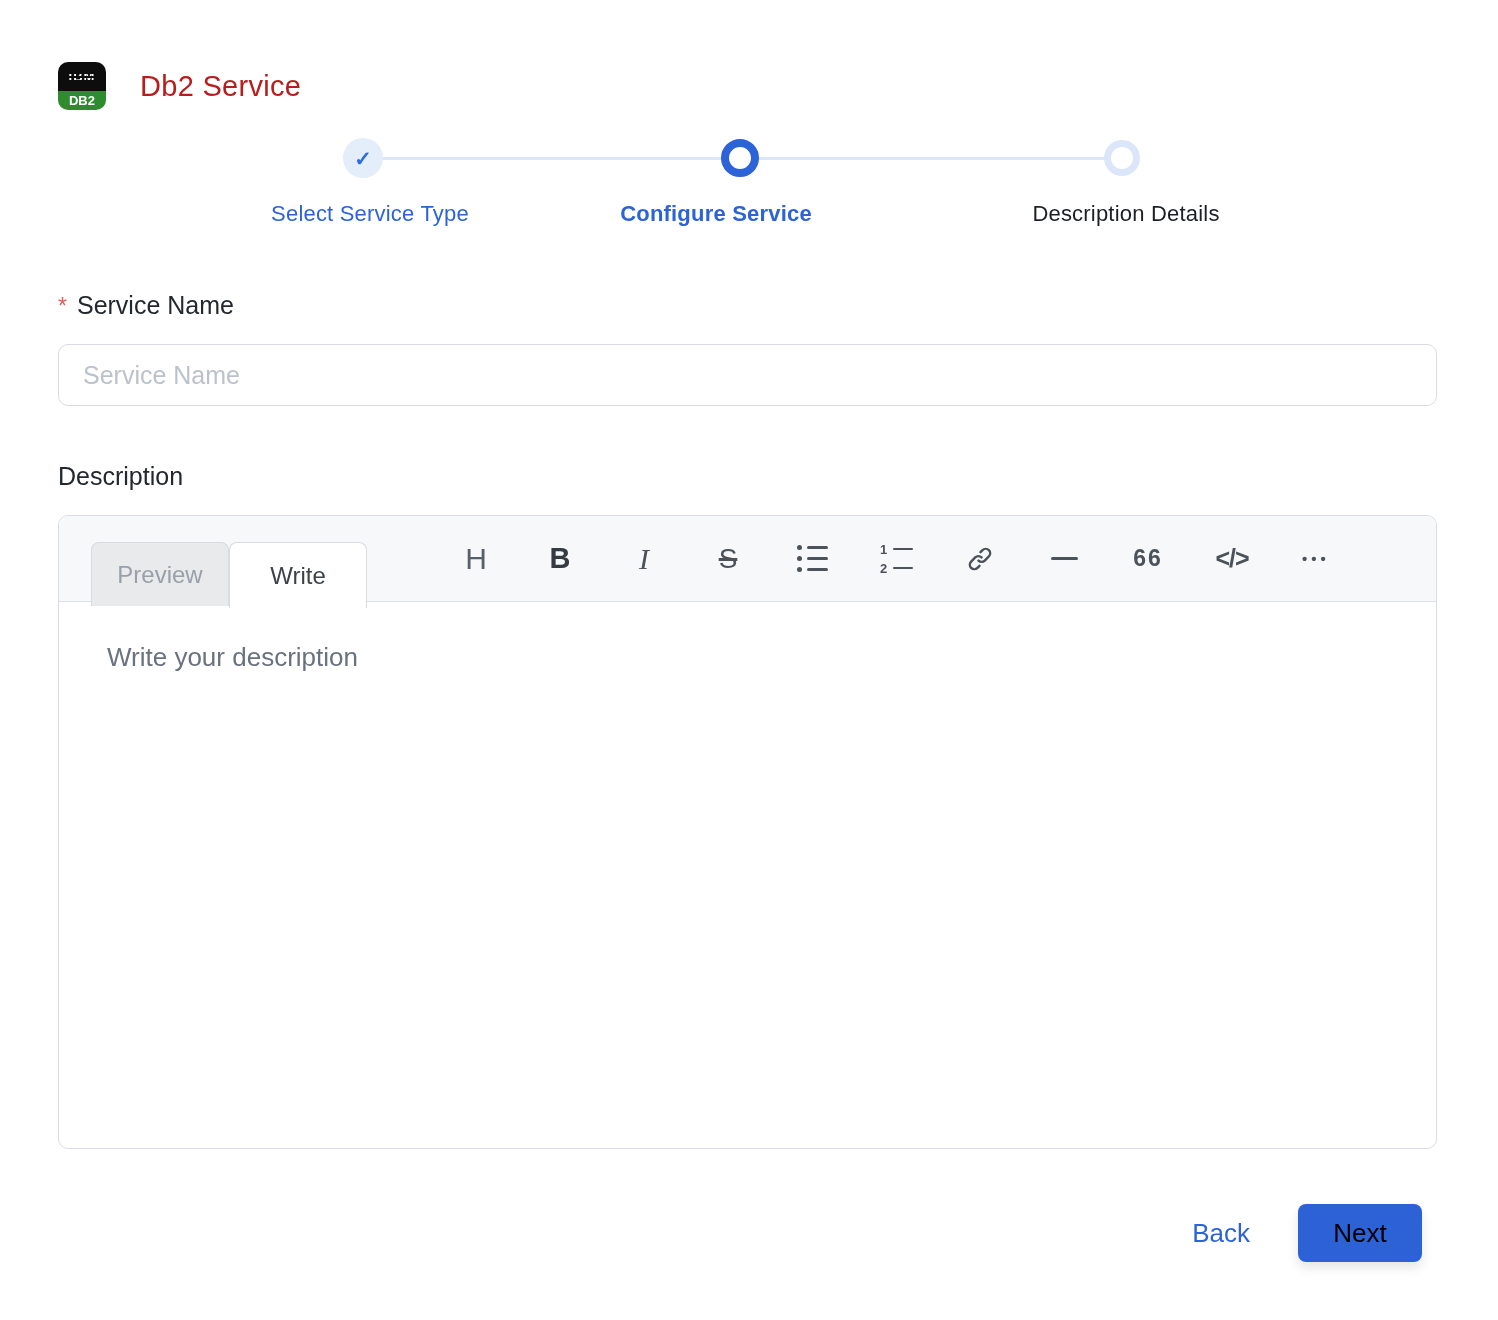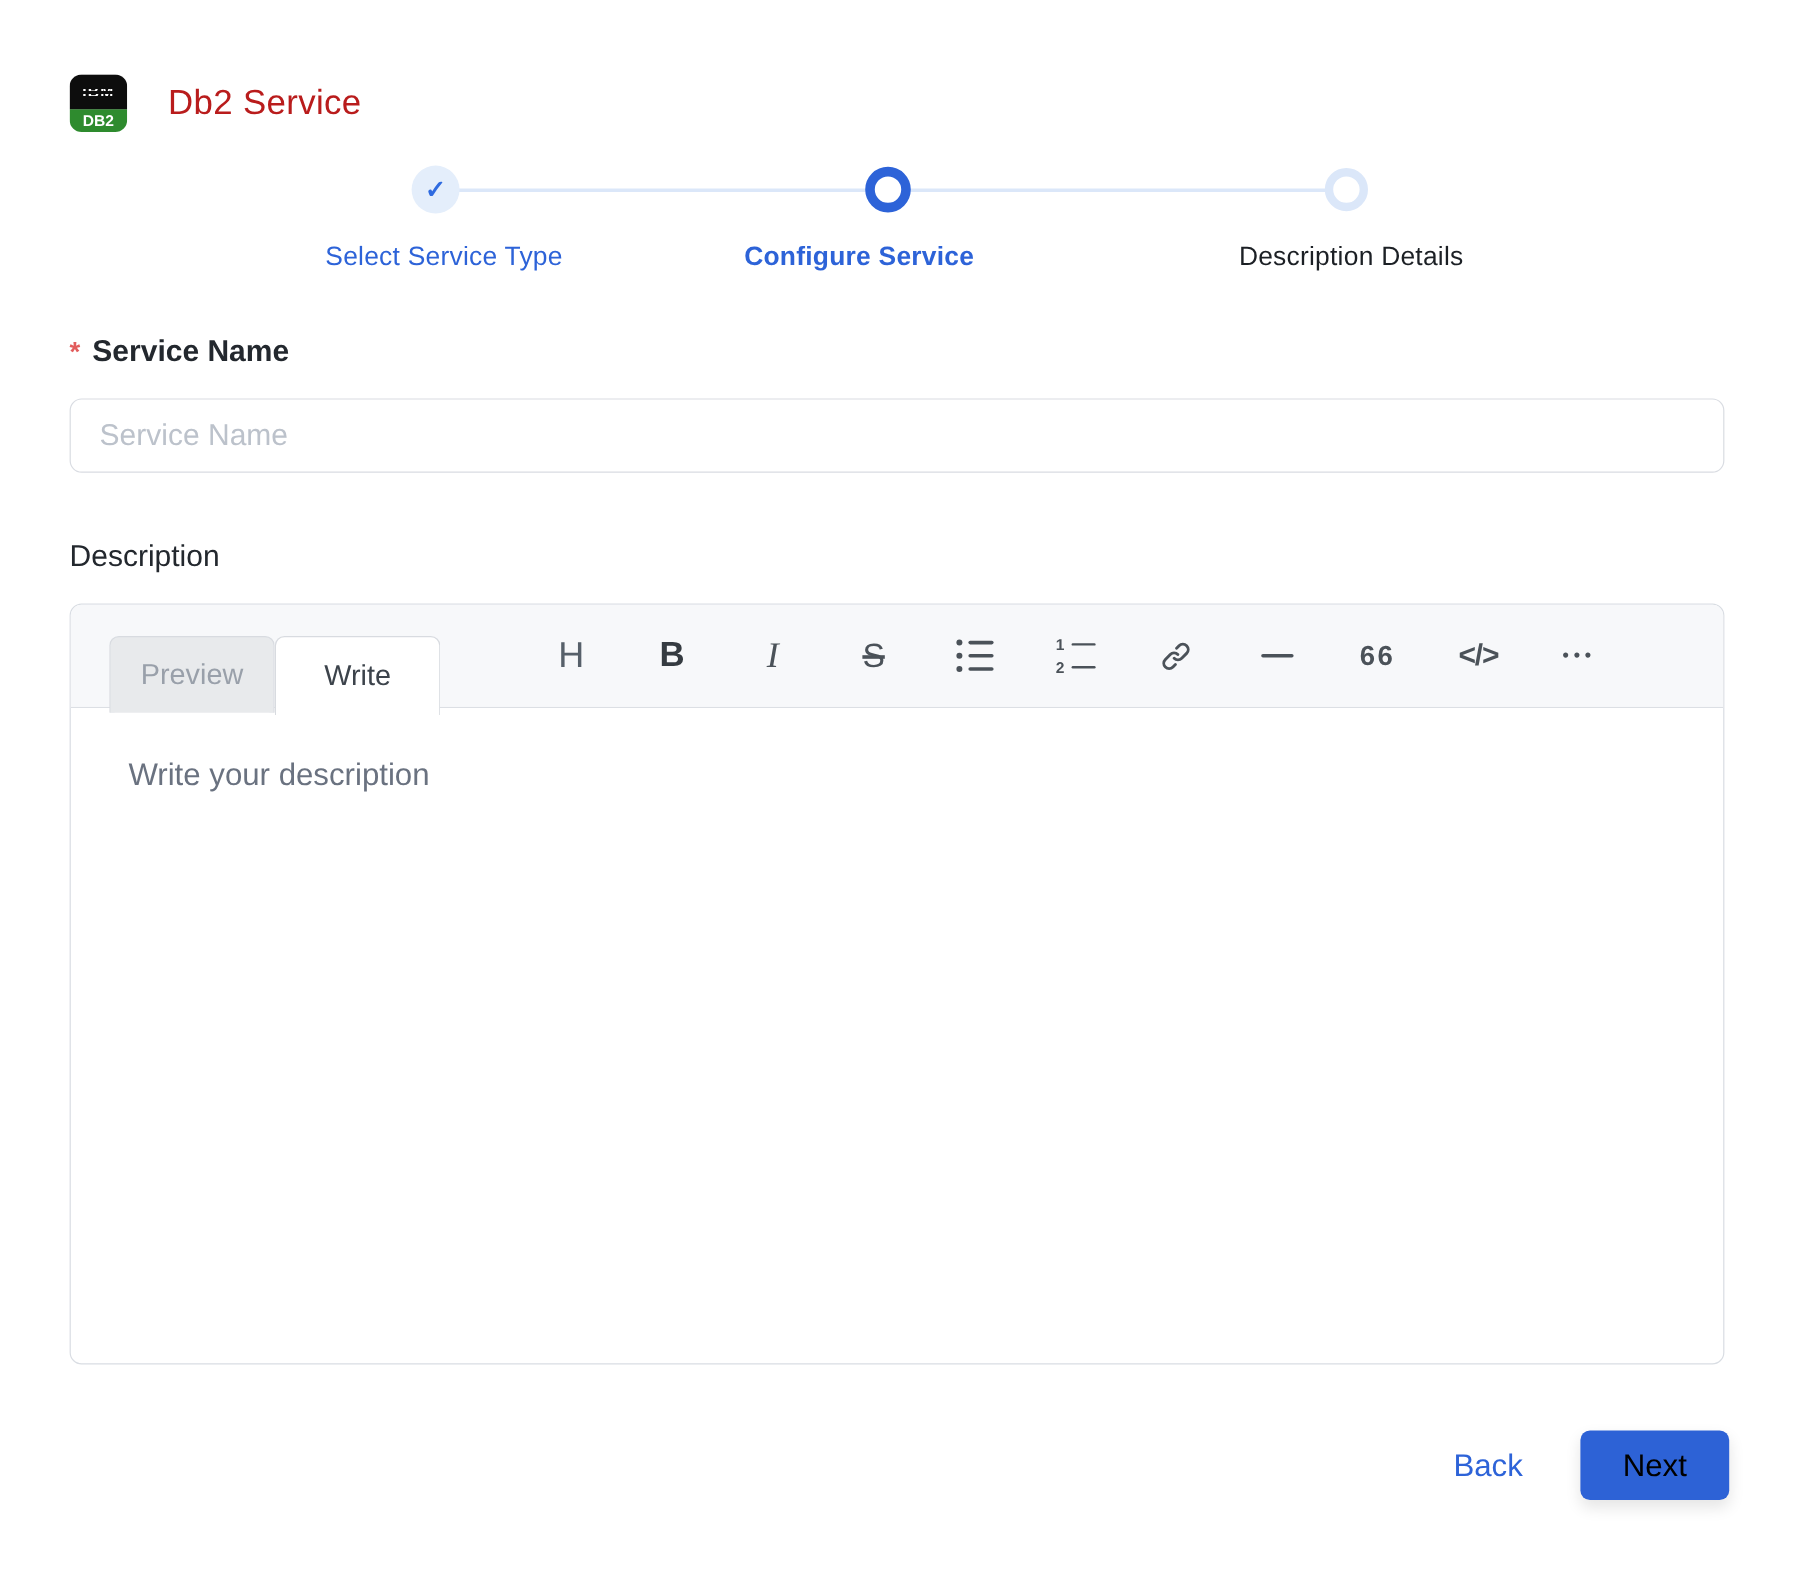--- a/index.html
+++ b/index.html
@@ -31,21 +31,21 @@
                    border: 8px solid #2d63d8; }
   .circle-upcoming { left: 1122px; top: 2px; width: 36px; height: 36px; background: #ffffff;
                    border: 7px solid #dbe7f9; }
   .step-label { position: absolute; top: 63px; transform: translateX(-50%); white-space: nowrap;
                 font-size: 22px; letter-spacing: 0.2px; }
   .step-label.blue { color: #2d63d8; text-align: center; }
   .step-label.dark { color: #1c2025; }
   .label-1 { left: 370px; } .label-2 { left: 716px; font-weight: bold; } .label-3 { left: 1126px; }
 
   
-  .field-label-row { margin: 44px 0 0 58px; font-size: 25px; color: #23282e; font-weight: 700; }
+  .field-label-row { margin: 56px 0 0 58px; font-size: 25px; color: #23282e; font-weight: 400; }
   .required { color: #e25c5c; margin-right: 10px; font-size: 23px; }
   .text-input { display: block; margin: 24px 0 0 58px; width: 1379px; height: 62px;
                 border: 1.5px solid #d9dce2; border-radius: 10px; padding: 0 24px;
                 font-family: "Liberation Sans", sans-serif; font-size: 25px; color: #2a2f36; outline: none; }
   .text-input::placeholder { color: #bcc2cb; }
   .desc-label { margin: 56px 0 12px 58px; font-size: 25px; color: #23282e; font-weight: 500; }
 
   
   .editor { margin: 24px 0 0 58px; width: 1379px; height: 634px; border: 1.5px solid #d9dde3;
             border-radius: 10px; display: flex; flex-direction: column; background: #ffffff; }
@@ -78,21 +78,21 @@
   .hr-bar { width: 27px; height: 3px; background: #4b5259; border-radius: 2px; }
   .link-svg { display: block; }
 
   .editor-body { flex: 1; display: flex; }
   .desc-area { flex: 1; border: none; outline: none; resize: none; background: transparent;
                padding: 40px 48px; font-family: "Liberation Sans", sans-serif;
                font-size: 26px; color: #2a2f36; border-radius: 0 0 9px 9px; }
   .desc-area::placeholder { color: #6a7280; }
 
   
-  .footer { margin: 55px 57px 0 0; display: flex; justify-content: flex-end; align-items: center; gap: 48px; }
+  .footer { margin: 55px 76px 0 0; display: flex; justify-content: flex-end; align-items: center; gap: 48px; }
   .back-link { font-size: 26px; color: #2d63d8; background: none; border: none; cursor: pointer;
                font-family: "Liberation Sans", sans-serif; }
   .next-btn { width: 124px; height: 58px; border: none; border-radius: 8px; background: #2d62d6;
               color: #000000; font-size: 26px; cursor: pointer; font-family: "Liberation Sans", sans-serif;
               box-shadow: 0 6px 12px rgba(0,0,0,0.10); }
 </style>
 </head>
 <body>
 
 <div>

